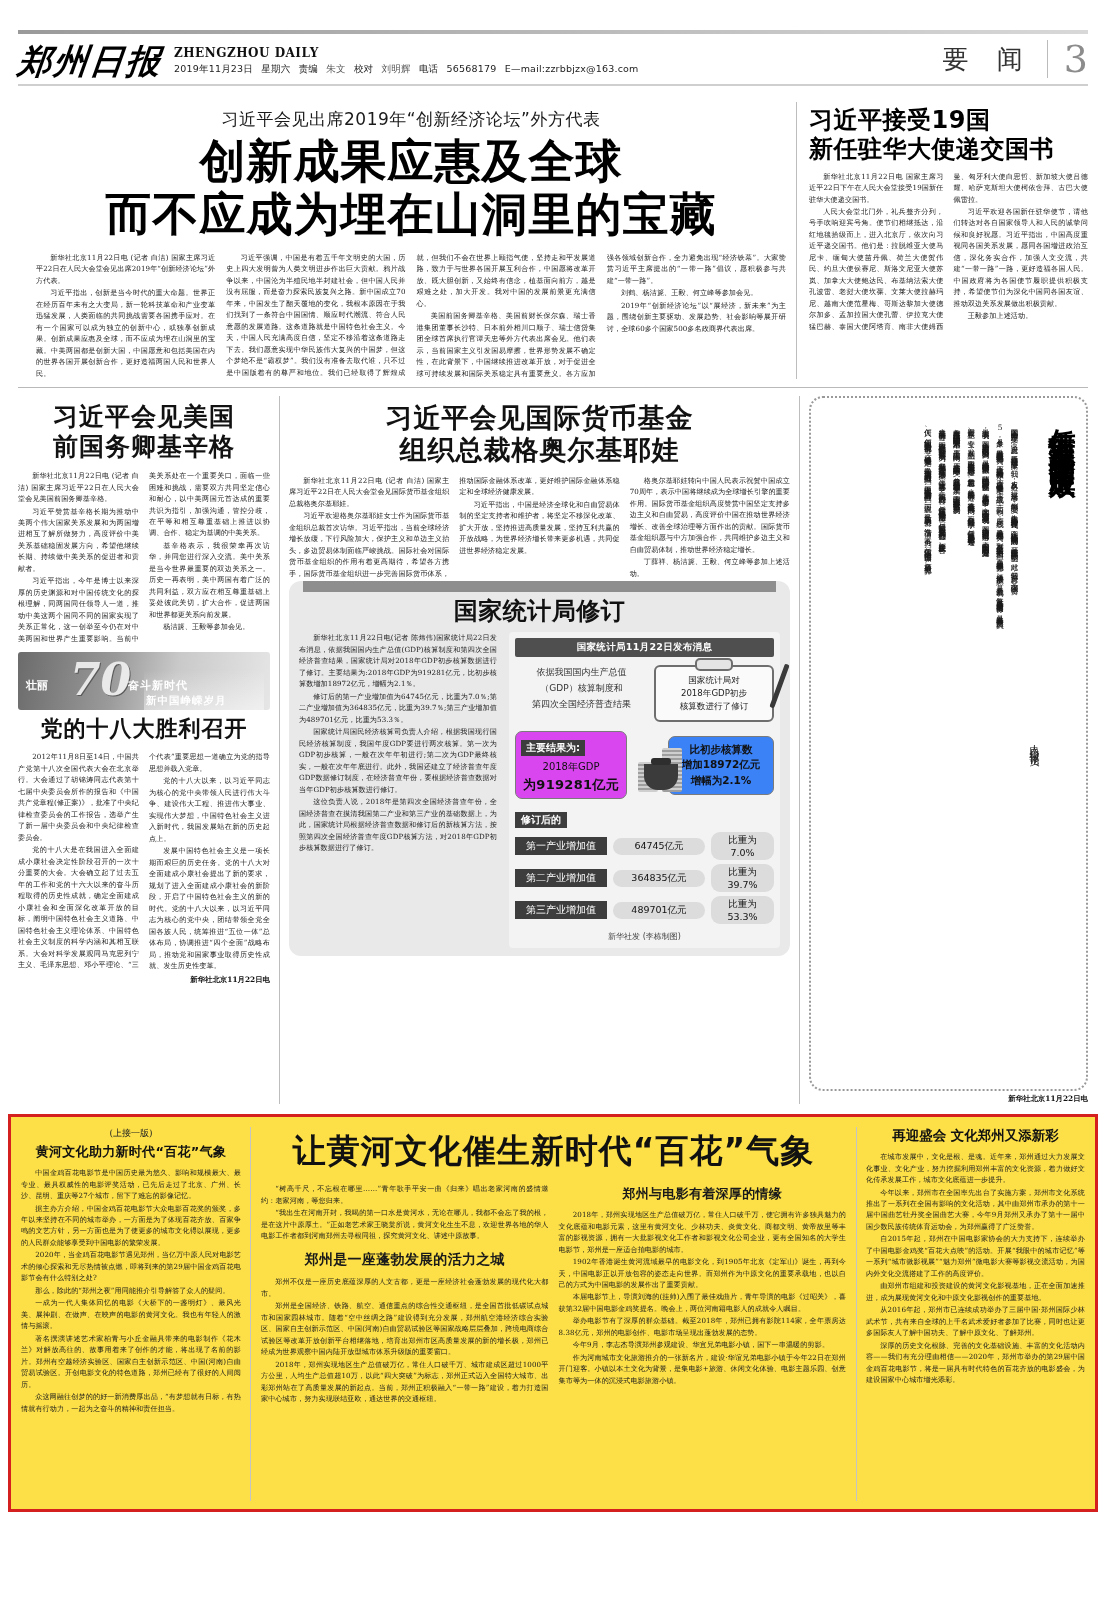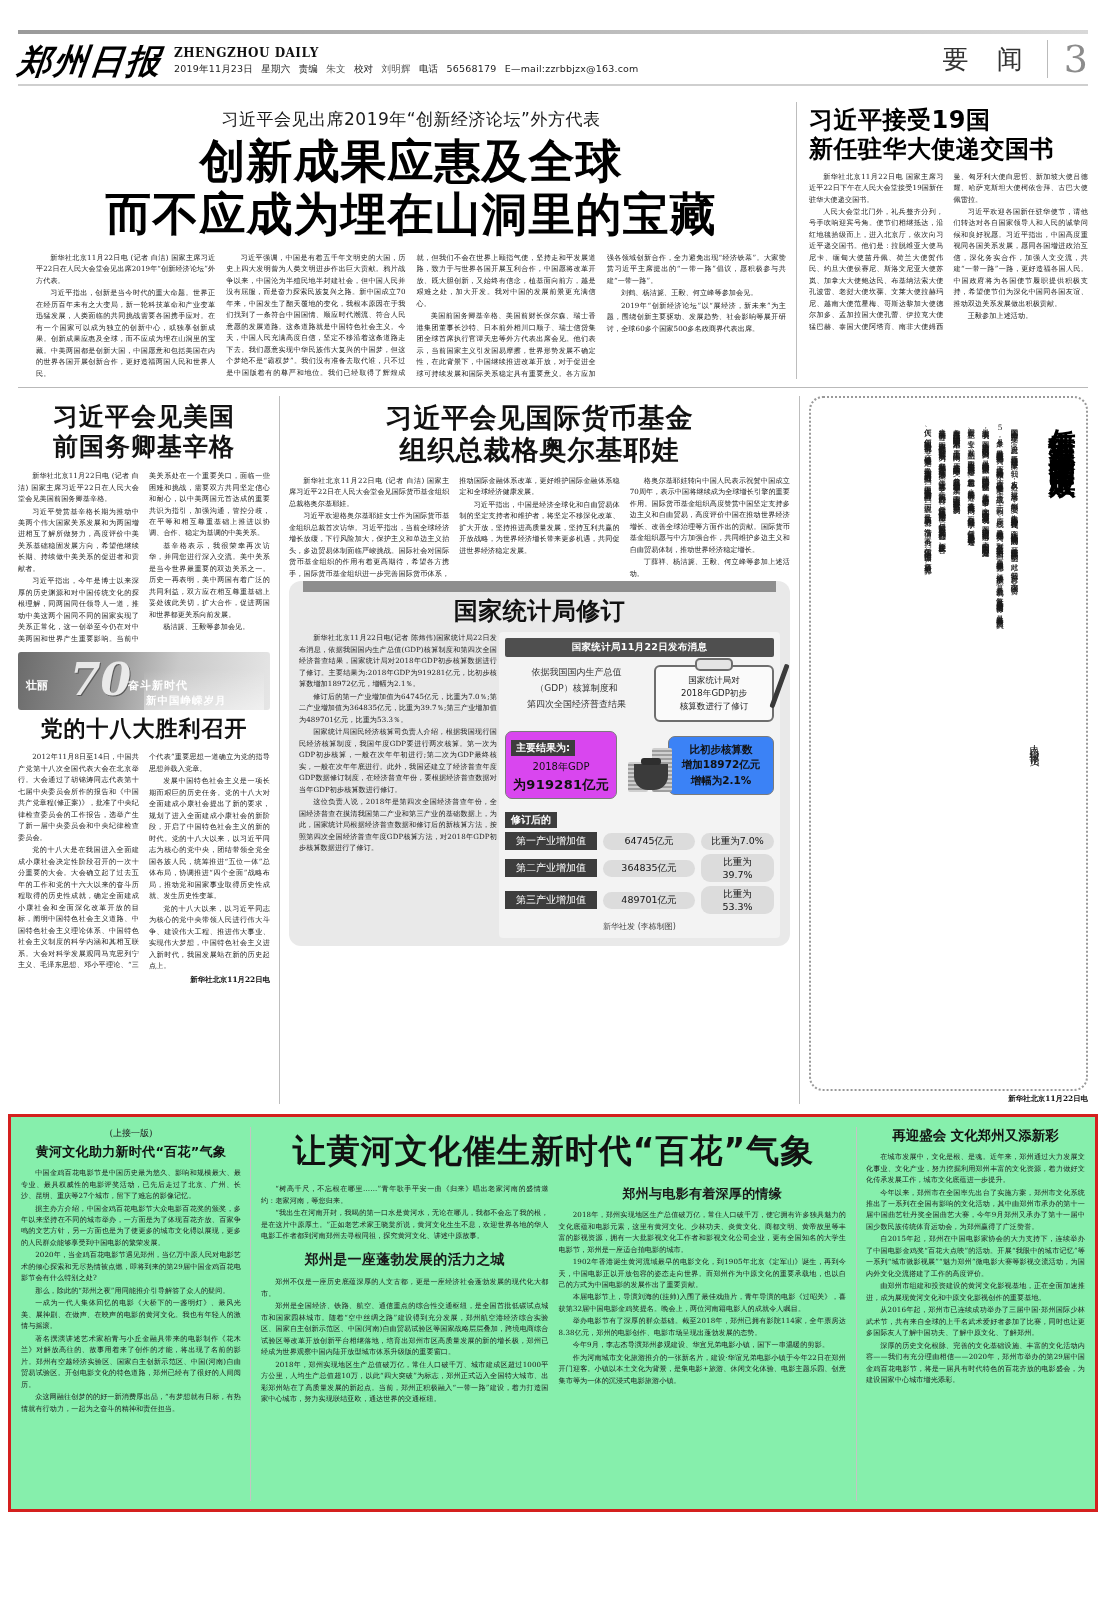--- a/index.html
+++ b/index.html
@@ -124,21 +124,21 @@
 
   
   .gdp-card{
     background:#e9e9e9;border-radius:12px;padding:0 0 8px 0;margin-top:2px;position:relative;
   }
   .gdp-topbar{height:11px;background:#8e8e8e;margin:0 14px;}
   .gdp-title{
     text-align:center;font-weight:bold;font-size:24px;line-height:1.22;
     font-family:"DejaVu Sans","Liberation Sans",sans-serif;padding:5px 6px 6px 6px;letter-spacing:.5px;
   }
-  .gdp-body{display:flex;padding:0 10px;gap:2px;}
+  .gdp-body{display:flex;padding:0 10px;gap:12px;}
   .gdp-text{width:198px;}
   .gdp-fig{flex:1;background:#f3f3f3;border-radius:4px;padding:6px;box-sizing:border-box;}
   .fig-banner{background:#4f4f4f;color:#fff;font-size:9.5px;text-align:center;padding:3px 0;
     font-weight:bold;letter-spacing:.3px;border-radius:2px;}
   .fig-top{display:flex;gap:6px;margin-top:8px;align-items:flex-start;}
   .fig-desc{font-size:9px;line-height:1.75;text-align:center;color:#333;flex:1;
     font-family:"DejaVu Sans","Liberation Sans",sans-serif;}
   .clipboard{width:108px;border:2px solid #6e6e6e;border-radius:6px;padding:7px 4px;background:#fafafa;
     position:relative;}
   .clipboard:before{content:"";position:absolute;top:-9px;left:50%;transform:translateX(-50%);
@@ -168,21 +168,21 @@
   .rev-table{margin-top:4px;}
   .rev-row{display:flex;align-items:center;gap:6px;margin-bottom:4px;}
   .rev-name{background:#3d3d3d;color:#fff;font-size:10px;font-weight:normal;padding:2px 5px;width:92px;box-sizing:border-box;text-align:center;}
   .rev-val{background:#dcdcdc;border-radius:9px;font-size:9.5px;padding:2px 8px;width:76px;text-align:center;color:#111;}
   .rev-pct{background:#dcdcdc;border-radius:9px;font-size:9.5px;padding:2px 8px;flex:1;text-align:center;color:#111;}
   .fig-credit{text-align:center;font-size:8px;color:#444;margin-top:7px;}
 
   
   .bottom-box{
     border:3px solid #d4201e;margin:10px 8px 0 8px;padding:10px 10px 8px 10px;
-    box-sizing:border-box;height:398px;overflow:hidden;position:relative;background:#86efac;
+    box-sizing:border-box;height:398px;overflow:hidden;position:relative;background:#fde047;
   }
   .bb-grid{display:flex;height:100%;gap:0;}
   .bb-left{width:230px;padding-right:9px;box-sizing:border-box;border-right:1px solid #c4c4c4;}
   .bb-center{flex:1;padding:0 10px;box-sizing:border-box;border-right:1px solid #c4c4c4;}
   .bb-right{width:228px;padding-left:9px;box-sizing:border-box;}
   .cont-from{font-size:9px;text-align:center;margin-bottom:3px;color:#222;
     font-family:"DejaVu Serif","Liberation Serif",serif;}
   .bb-left-head{font-weight:bold;font-size:13px;text-align:center;margin-bottom:6px;letter-spacing:.3px;
     font-family:"DejaVu Sans","Liberation Sans",sans-serif;}
   .bb-main-head{font-weight:bold;font-size:33px;text-align:center;letter-spacing:1px;margin:2px 0 9px 0;
@@ -277,22 +277,22 @@
         <div class="seventy">70</div>
         <div class="t1">壮丽</div>
         <div class="t2">奋斗新时代</div>
         <div class="t3">新中国峥嵘岁月</div>
         <div class="skyline"></div>
       </div>
       <div class="head-1l">党的十八大胜利召开</div>
       <div class="two-cols body-col">
         <p>2012年11月8日至14日，中国共产党第十八次全国代表大会在北京举行。大会通过了胡锦涛同志代表第十七届中央委员会所作的报告和《中国共产党章程(修正案)》，批准了中央纪律检查委员会的工作报告，选举产生了新一届中央委员会和中央纪律检查委员会。</p>
         <p>党的十八大是在我国进入全面建成小康社会决定性阶段召开的一次十分重要的大会。大会确立起了过去五年的工作和党的十六大以来的奋斗历程取得的历史性成就，确定全面建成小康社会和全面深化改革开放的目标，阐明中国特色社会主义道路、中国特色社会主义理论体系、中国特色社会主义制度的科学内涵和其相互联系。大会对科学发展观同马克思列宁主义、毛泽东思想、邓小平理论、“三个代表”重要思想一道确立为党的指导思想并载入党章。</p>
+        <p>党的十八大以来，以习近平同志为核心的党中央带领人民进行伟大斗争、建设伟大工程、推进伟大事业、实现伟大梦想，中国特色社会主义进入新时代，我国发展站在新的历史起点上。</p>
         <p>发展中国特色社会主义是一项长期而艰巨的历史任务。党的十八大对全面建成小康社会提出了新的要求，规划了进入全面建成小康社会的新阶段，开启了中国特色社会主义的新的时代。党的十八大以来，以习近平同志为核心的党中央，团结带领全党全国各族人民，统筹推进“五位一体”总体布局，协调推进“四个全面”战略布局，推动党和国家事业取得历史性成就、发生历史性变革。</p>
-        <p>党的十八大以来，以习近平同志为核心的党中央带领人民进行伟大斗争、建设伟大工程、推进伟大事业、实现伟大梦想，中国特色社会主义进入新时代，我国发展站在新的历史起点上。</p>
       </div>
       <div class="byline-end">新华社北京11月22日电</div>
     </div>
 
     <div class="mid-b">
       <div class="head-2l big">
         <span>习近平会见国际货币基金</span><br>
         <span>组织总裁格奥尔基耶娃</span>
       </div>
       <div class="three-cols body-col">

